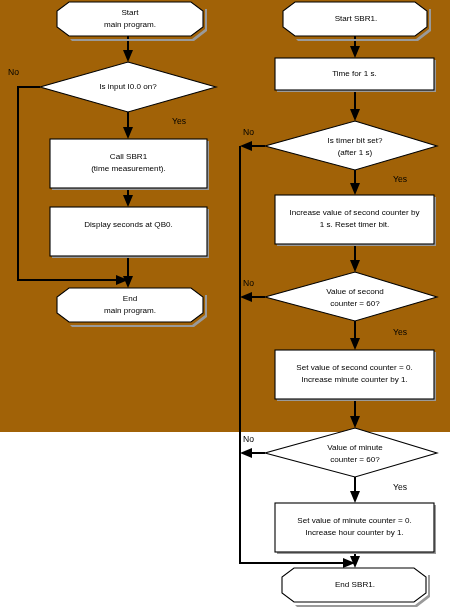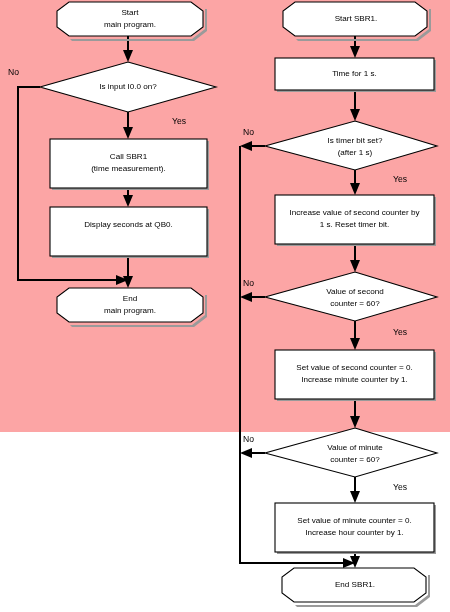--- a/index.html
+++ b/index.html
@@ -10,21 +10,21 @@
   body {
     width: 450px;
     height: 612px;
     font-family: "Liberation Sans", sans-serif;
     overflow: hidden;
   }
   #flowchart-root {
     position: relative;
     width: 450px;
     height: 432px;
-    background: #fca5a5;
+    background: #a16207;
   }
   svg#flowchart-svg {
     display: block;
     width: 450px;
     height: 612px;
   }
   .shape-fill {
     fill: #ffffff;
     stroke: #000000;
     stroke-width: 1.1;

